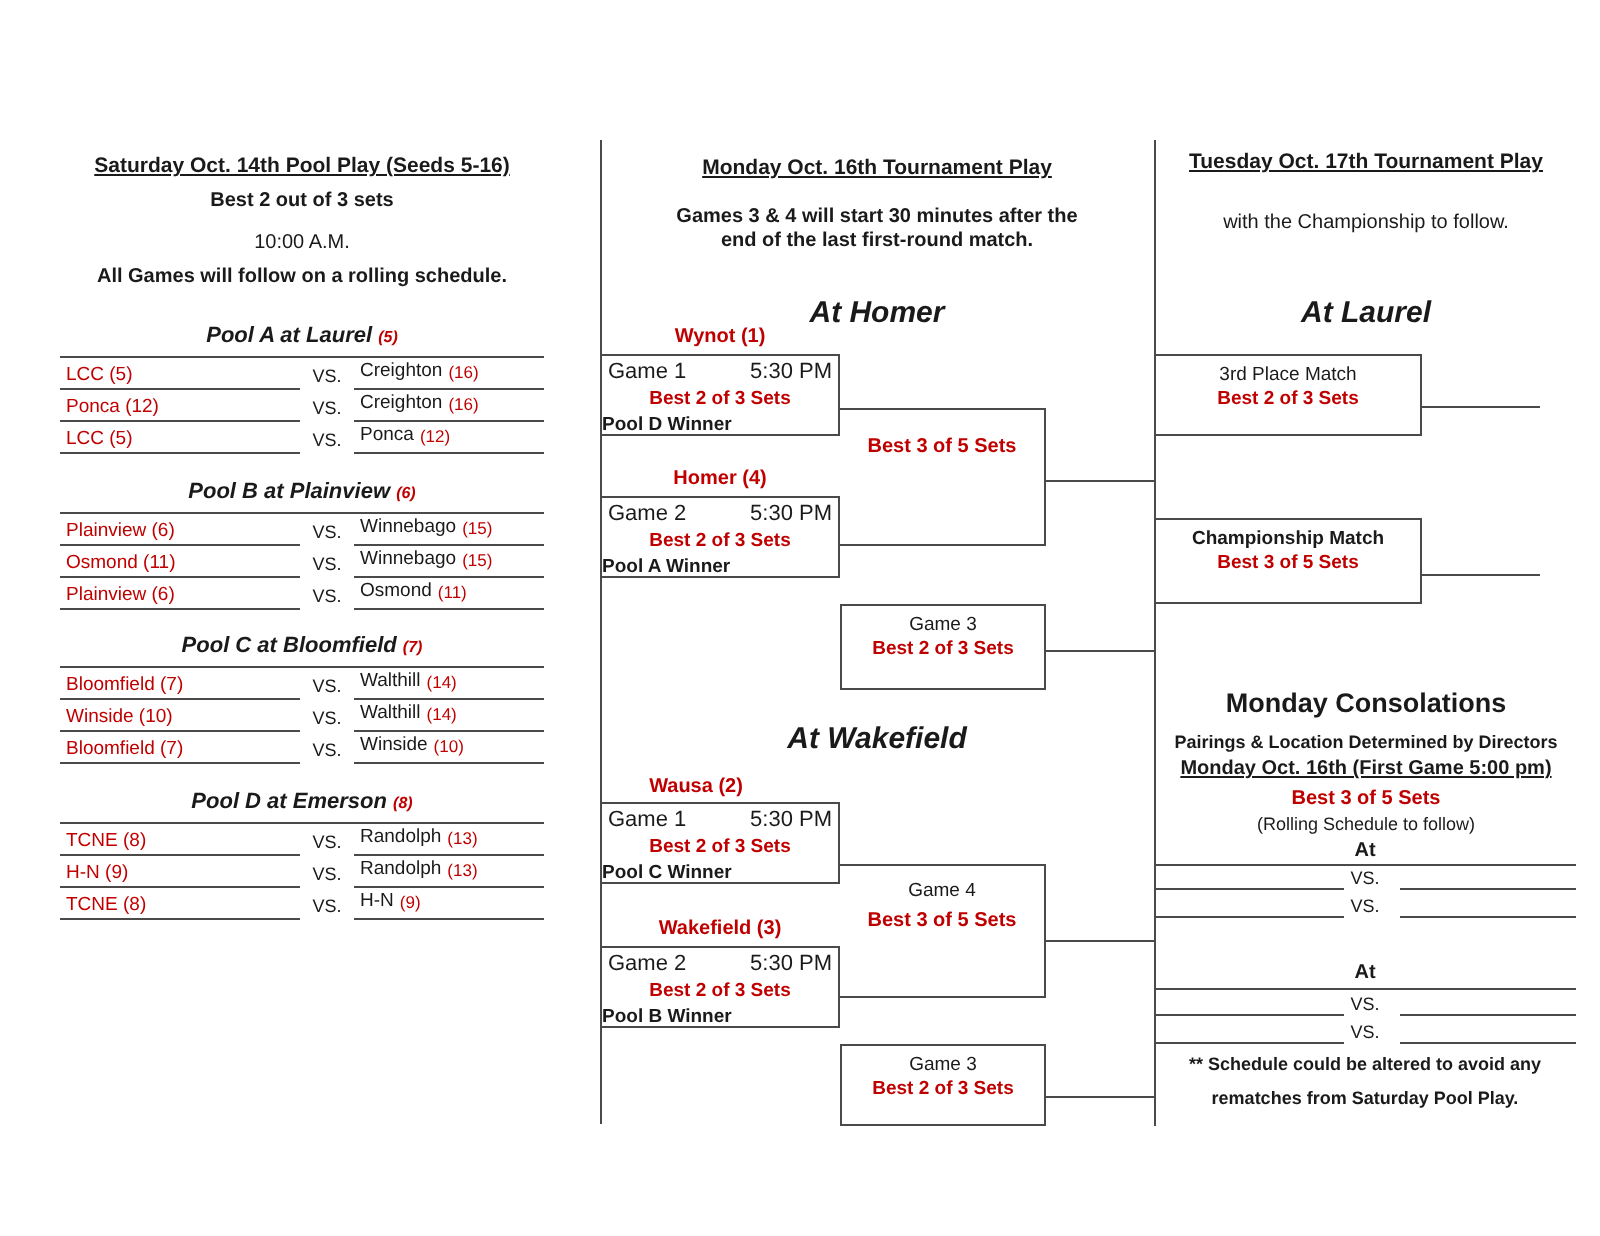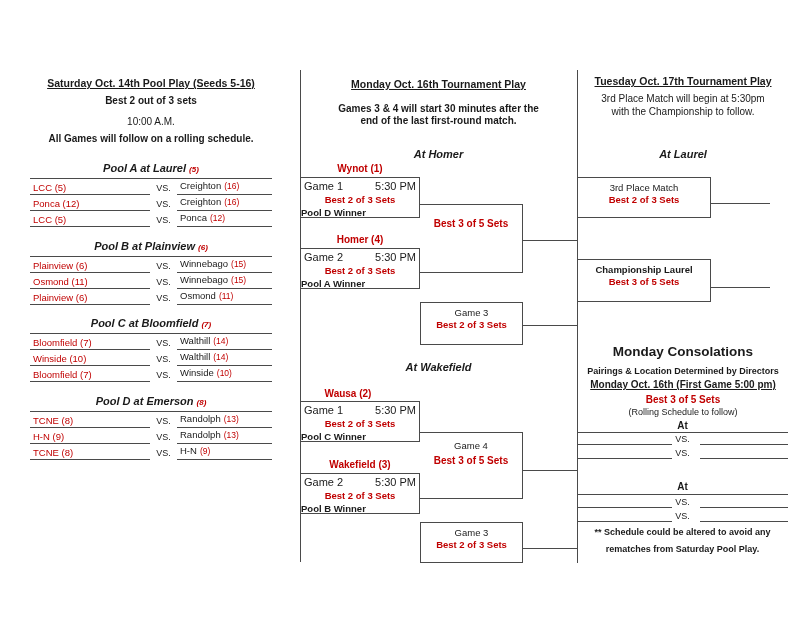--- a/index.html
+++ b/index.html
@@ -8,21 +8,21 @@
   .abs{position:absolute;}
   .ctr{text-align:center;}
   .red{color:#C00000;}
   .b{font-weight:bold;text-align:center;}
   .i{font-style:italic;}
   .u{text-decoration:underline;}
   .f9{font-size:9px;}
   .f95{font-size:9.5px;}
   .f10{font-size:10px;}
   .f105{font-size:10.5px;}
-  .f115{font-size:11px;}
+  .f115{font-size:15px;}
   .f135{font-size:13.5px;}
   .line{position:absolute;background:#4a4a4a;}
   .box{position:absolute;border:1px solid #4a4a4a;box-sizing:border-box;background:#fff;}
   
   .pool{position:absolute;left:30px;width:242px;}
   .pool-hdr{height:16px;border-bottom:1px solid #4a4a4a;text-align:center;
             font-weight:bold;font-style:italic;font-size:11px;}
   .pool-hdr .seed-sm{font-size:8px;vertical-align:0;}
   .pool-row{display:flex;height:16px;font-size:9.5px;}
   .cell-l{width:120px;border-bottom:1px solid #4a4a4a;display:flex;align-items:flex-end;
@@ -242,32 +242,31 @@
   <div class="abs ctr f95" style="left:420px;top:440px;width:102px">Game 4</div>
   <div class="abs ctr b red f10" style="left:420px;top:455px;width:102px">Best 3 of 5 Sets</div>
 
   <div class="box" style="left:420px;top:522px;width:103px;height:41px">
     <div class="g3-t">Game 3</div>
     <div class="g-fmt">Best 2 of 3 Sets</div>
   </div>
   <div class="line" style="left:522px;top:548px;width:55px;height:1px"></div>
 
   <div class="abs ctr b u f105" style="left:577px;top:75px;width:212px">Tuesday Oct. 17th Tournament Play</div>
-  <div class="abs ctr f10" style="left:577px;top:93px;width:212px">3rd Place Match will begin at 5:30pm</div>
   <div class="abs ctr f10" style="left:577px;top:106px;width:212px">with the Championship to follow.</div>
   <div class="abs ctr b i f115" style="left:577px;top:148px;width:212px">At Laurel</div>
 
   <div class="box" style="left:577px;top:177px;width:134px;height:41px">
     <div class="g3-t">3rd Place Match</div>
     <div class="g-fmt">Best 2 of 3 Sets</div>
   </div>
   <div class="line" style="left:710px;top:203px;width:60px;height:1px"></div>
 
   <div class="box" style="left:577px;top:259px;width:134px;height:43px">
-    <div class="g3-t b">Championship Laurel</div>
+    <div class="g3-t b">Championship Match</div>
     <div class="g-fmt">Best 3 of 5 Sets</div>
   </div>
   <div class="line" style="left:710px;top:287px;width:60px;height:1px"></div>
 
   <div class="abs ctr b f135" style="left:577px;top:344px;width:212px">Monday Consolations</div>
   <div class="abs ctr b f9" style="left:577px;top:366px;width:212px">Pairings &amp; Location Determined by Directors</div>
   <div class="abs ctr b u f10" style="left:577px;top:379px;width:212px">Monday Oct. 16th (First Game 5:00 pm)</div>
   <div class="abs ctr b red f10" style="left:577px;top:394px;width:212px">Best 3 of 5 Sets</div>
   <div class="abs ctr f9" style="left:577px;top:407px;width:212px">(Rolling Schedule to follow)</div>
 

